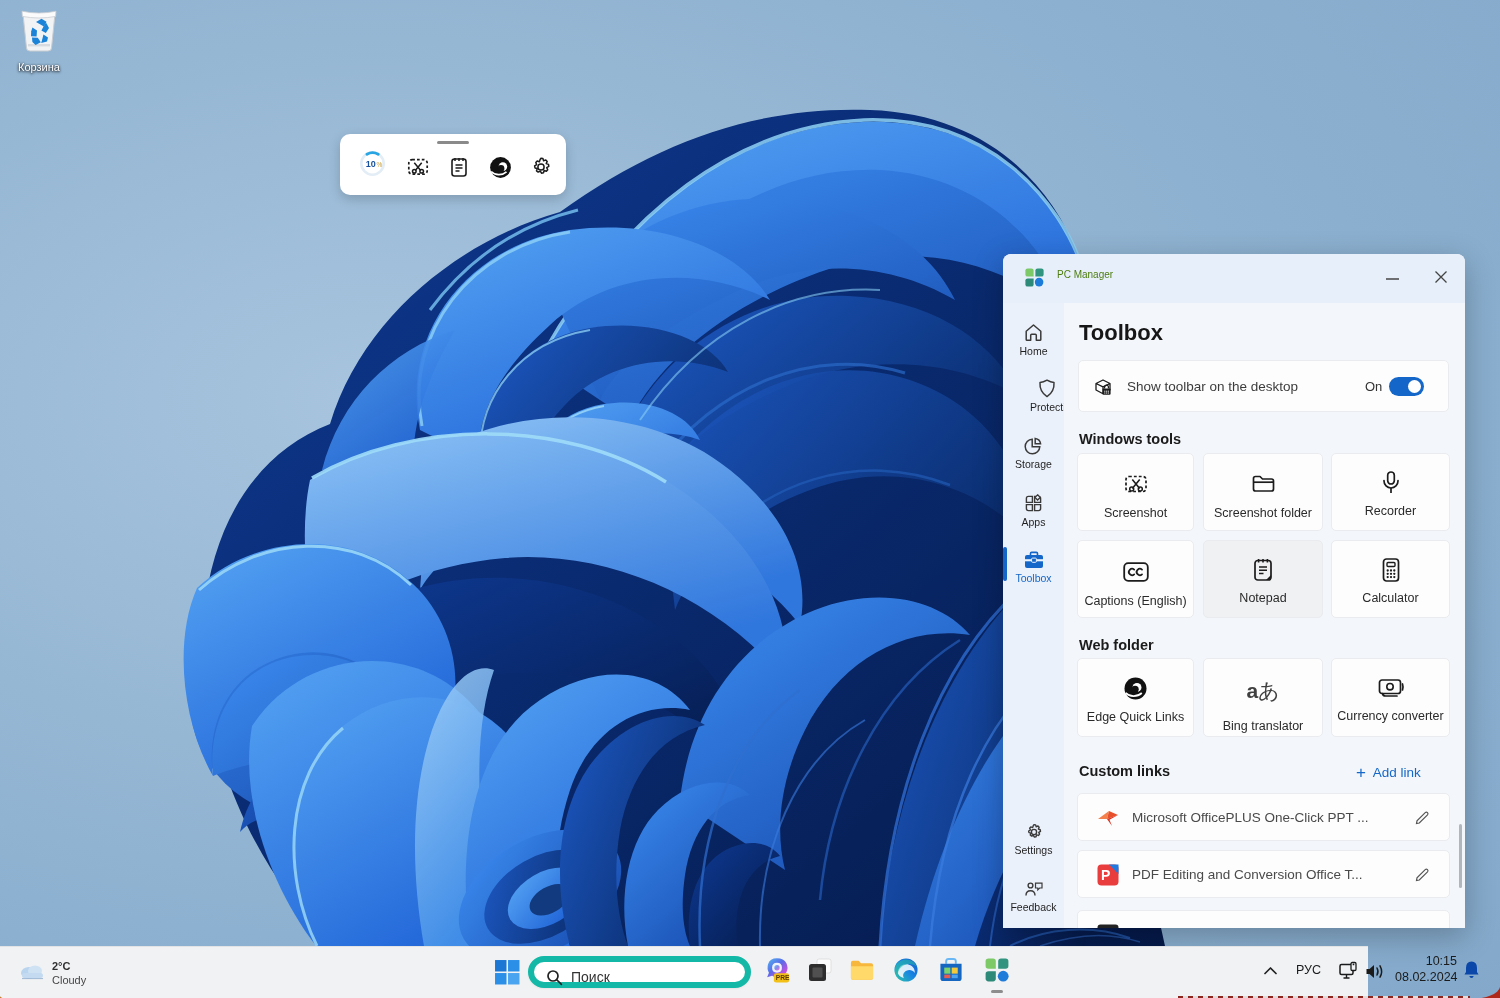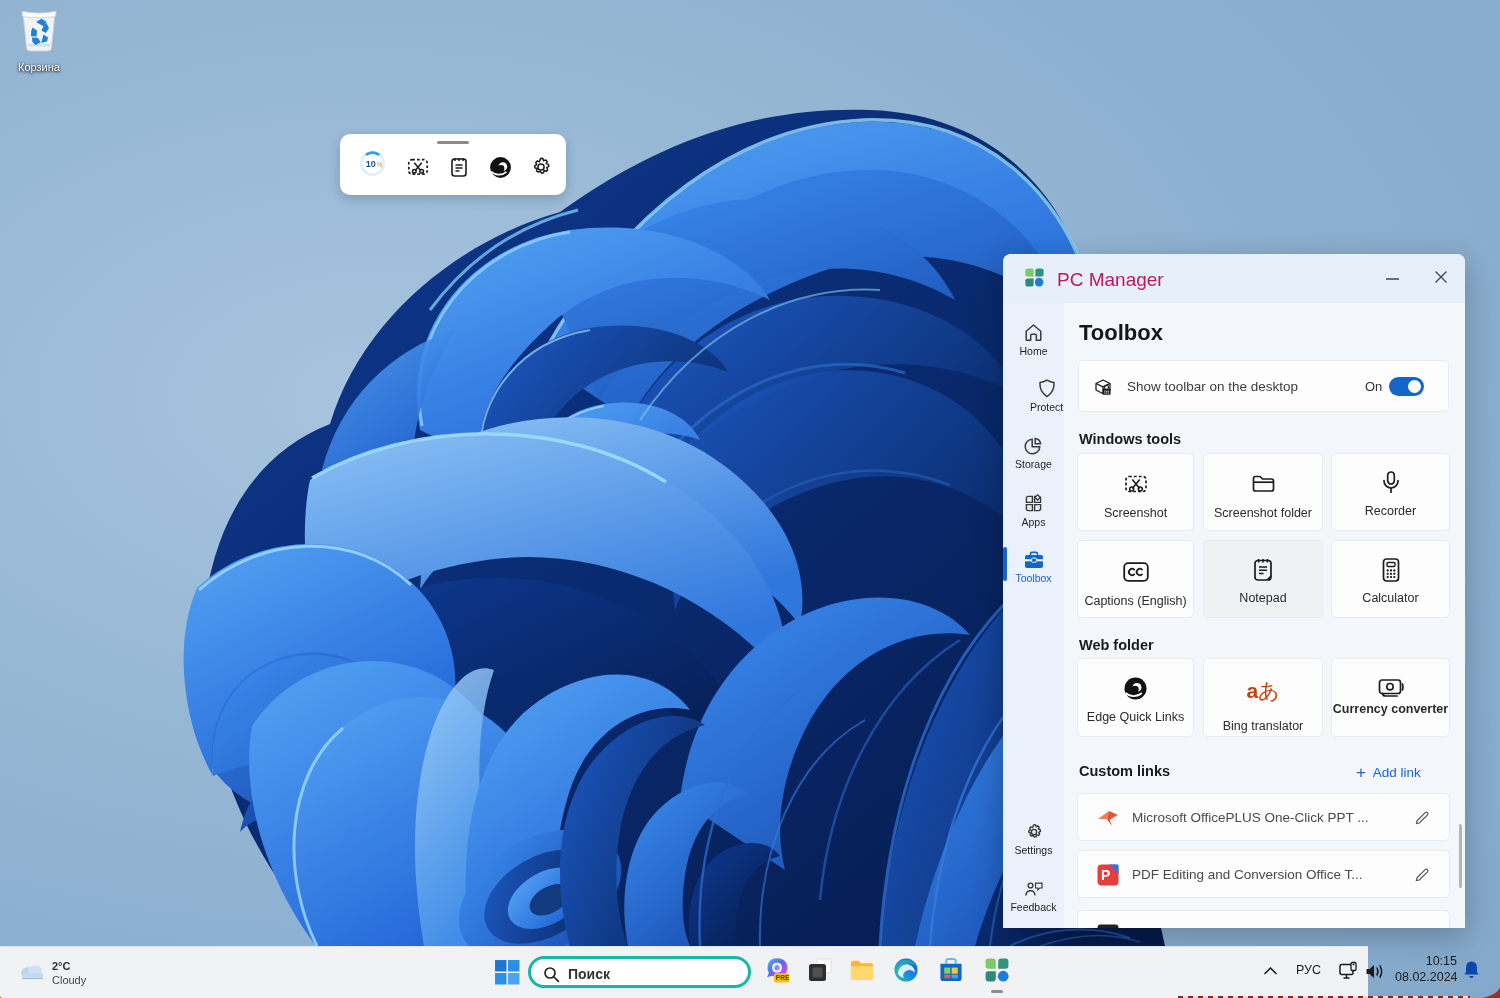--- a/index.html
+++ b/index.html
@@ -11,21 +11,21 @@
 #binlab{text-shadow:0 1px 3px rgba(0,0,0,.95),0 0 2px rgba(0,0,0,.5);margin-top:9px;}
 
 #ftb{position:absolute;left:340px;top:134px;width:226px;height:61px;background:#fff;border-radius:10px;
  box-shadow:0 4px 12px rgba(0,0,0,.18);}
 #ftb .handle{position:absolute;left:97px;top:7px;width:32px;height:3px;border-radius:2px;background:#8a8a8a;}
 #ftb .ic{position:absolute;top:21px;width:24px;height:24px;}
 
 #pcm{position:absolute;left:1003px;top:254px;width:462px;height:674px;border-radius:8px 8px 0 0;
  box-shadow:0 8px 30px rgba(0,0,0,.25);background:#f3f6fa;overflow:hidden;}
 #ttl{position:absolute;left:0;top:0;width:462px;height:49px;background:#e6effa;}
-#ttl .name{position:absolute;left:54px;top:15px;font-size:19px;color:#be185d;}
+#ttl .name{position:absolute;left:54px;top:15px;font-size:10px;color:#4d7c0f;}
 #sdb{position:absolute;left:0;top:49px;width:61px;height:625px;background:#ebf1fa;}
 .nav{position:absolute;left:0;width:61px;text-align:center;color:#1f1f1f;font-size:10.5px;}
 .nav svg{display:block;margin:0 auto 2px auto;}
 #cnt{position:absolute;left:61px;top:49px;width:401px;height:625px;background:#f3f6fa;}
 .card{position:absolute;background:#fdfdfe;border:1px solid #e9ebee;border-radius:5px;}
 .gcard{text-align:center;color:#2a2a2a;font-size:12.5px;}
 .hdr{position:absolute;font-size:14.5px;font-weight:bold;color:#1b1b1b;}
 .lnktxt{font-size:13.5px;color:#4a4a4a;}
 
 #tb{position:absolute;left:0;top:946px;width:1368px;height:52px;background:#f1f2f4;border-top:1px solid #e2e3e5;}
@@ -309,30 +309,30 @@
     <div class="card gcard" style="left:13px;top:355px;width:117px;height:79px;">
       <svg style="margin-top:16px;" width="27" height="27" viewBox="0 0 27 27">
         <circle cx="13.5" cy="13.5" r="11" fill="#111"></circle>
         <path d="M3.6 17.8 C7.6 22 15 22.3 19.8 18" fill="none" stroke="#fdfdfe" stroke-width="1.7"></path>
         <circle cx="15" cy="12.4" r="4.5" fill="#fdfdfe"></circle>
         <circle cx="13.1" cy="14.3" r="3.6" fill="#111"></circle>
       </svg>
       <div style="margin-top:5px;">Edge Quick Links</div>
     </div>
     <div class="card gcard" style="left:139px;top:355px;width:120px;height:79px;">
-      <div style="margin-top:18px;font-size:21px;color:#c2410c;"><b>a</b>あ</div>
+      <div style="margin-top:18px;font-size:21px;color:#404040;"><b>a</b>あ</div>
       <div style="margin-top:14px;">Bing translator</div>
     </div>
     <div class="card gcard" style="left:267px;top:355px;width:119px;height:79px;">
       <svg style="margin-top:18px;" width="28" height="22" viewBox="0 0 28 22">
         <rect x="2.5" y="3" width="21" height="13.5" rx="2.5" fill="none" stroke="#1c1c1c" stroke-width="1.7"></rect>
         <circle cx="13" cy="9.7" r="3.2" fill="none" stroke="#1c1c1c" stroke-width="1.6"></circle>
         <path d="M25.5 7 Q26.5 9.8 25.5 13 M5.5 16.5 Q6 19 8.5 19 L20 19" fill="none" stroke="#1c1c1c" stroke-width="1.7" stroke-linecap="round"></path>
       </svg>
-      <div style="font-weight:bold;">Currency converter</div>
+      <div style="margin-top:7px;">Currency converter</div>
     </div>
     <div class="hdr" style="left:15px;top:460px;">Custom links</div>
     <div style="position:absolute;left:292px;top:460px;font-size:13.5px;color:#1567c9;"><span style="font-size:17px;vertical-align:-1px;">+</span>&nbsp; Add link</div>
 
     <div class="card" style="left:13px;top:490px;width:373px;height:48px;">
       <svg style="position:absolute;left:18px;top:12px;" width="24" height="24" viewBox="0 0 24 24">
         <path d="M2 13 L13 5 L11 13 Z" fill="#f4804d"></path>
         <path d="M13 5 L22 9 L11 13 Z" fill="#e8502b"></path>
         <path d="M11 13 L16 20 L13.5 13.8 L22 9 Z" fill="#d9341f"></path>
       </svg>
@@ -375,21 +375,21 @@
   <div class="lab" style="position:absolute;left:52px;top:13px;font-weight:bold;">2°C</div>
   <div class="lab" style="position:absolute;left:52px;top:27px;color:#464646;">Cloudy</div>
 
   <svg class="ticon" style="left:494px;top:12px;" width="25" height="25" viewBox="0 0 25 25">
     <rect x="1" y="1" width="11" height="11" fill="#1c77d4"></rect>
         <rect x="13.5" y="1" width="11" height="11" fill="#2b8fe8"></rect>
     <rect x="1" y="13.5" width="11" height="11" fill="#2b8fe8"></rect>
         <rect x="13.5" y="13.5" width="11" height="11" fill="#4ba4ef"></rect>
   </svg>
 
-  <div style="position:absolute;left:528px;top:9px;width:223px;height:32px;background:#fff;border:3px solid #14b8a6;border-radius:17px;box-shadow:0 1px 2px rgba(0,0,0,.06);font-weight:bold;">
+  <div style="position:absolute;left:528px;top:9px;width:223px;height:32px;background:#fff;border:6px solid #14b8a6;border-radius:17px;box-shadow:0 1px 2px rgba(0,0,0,.06);">
     <svg style="position:absolute;left:12px;top:7px;" width="17" height="17" viewBox="0 0 17 17">
           <circle cx="7" cy="7" r="5" fill="none" stroke="#222" stroke-width="1.7"></circle>
           <path d="M11 11 L15.4 15.4" stroke="#222" stroke-width="1.7" stroke-linecap="round"></path>
         </svg>
     <div style="position:absolute;left:37px;top:7px;font-size:14px;color:#333;">Поиск</div>
   </div>
 
   <svg class="ticon" style="left:764px;" width="27" height="29" viewBox="0 0 27 29">
     <defs>
           <linearGradient id="cpg" x1="0" y1="0" x2="1" y2="1">

